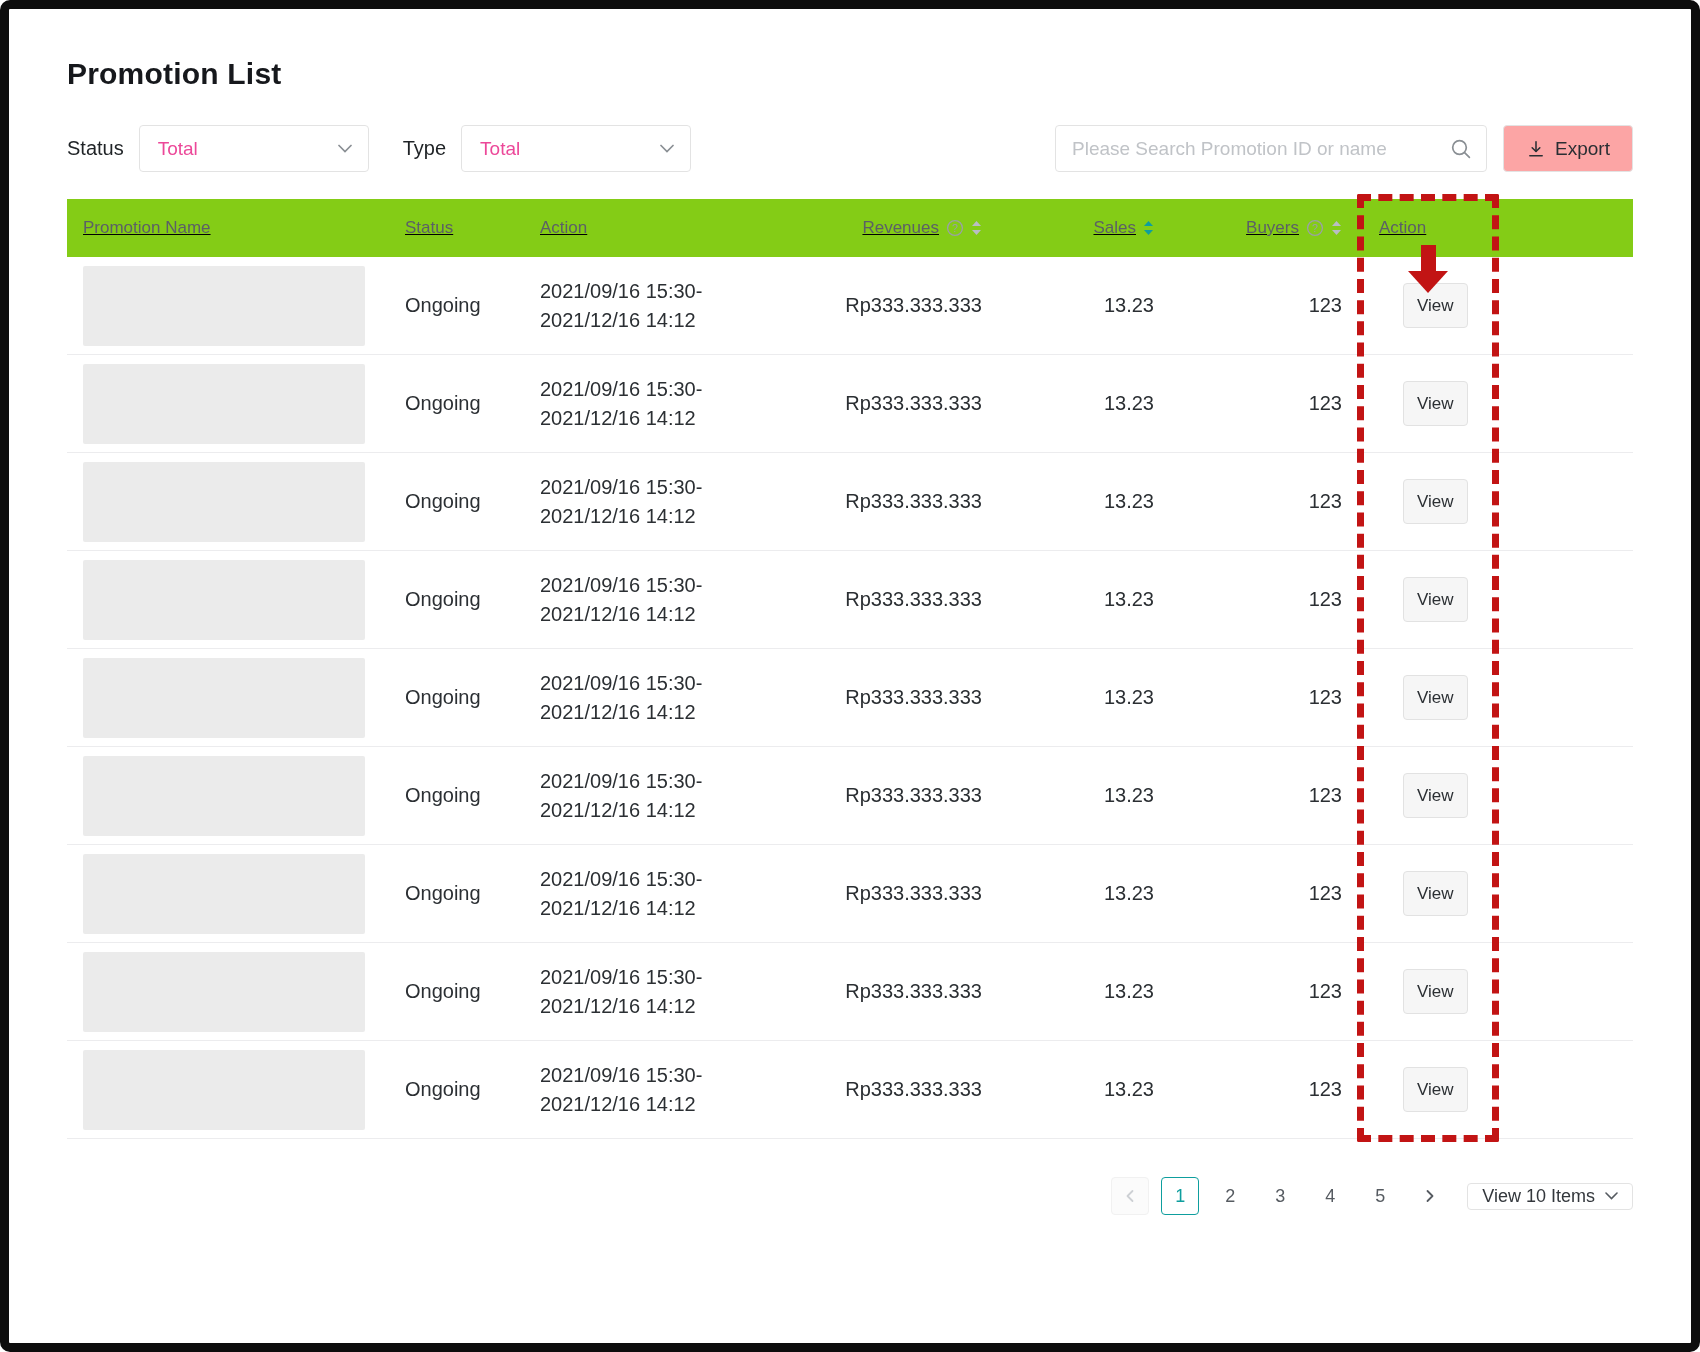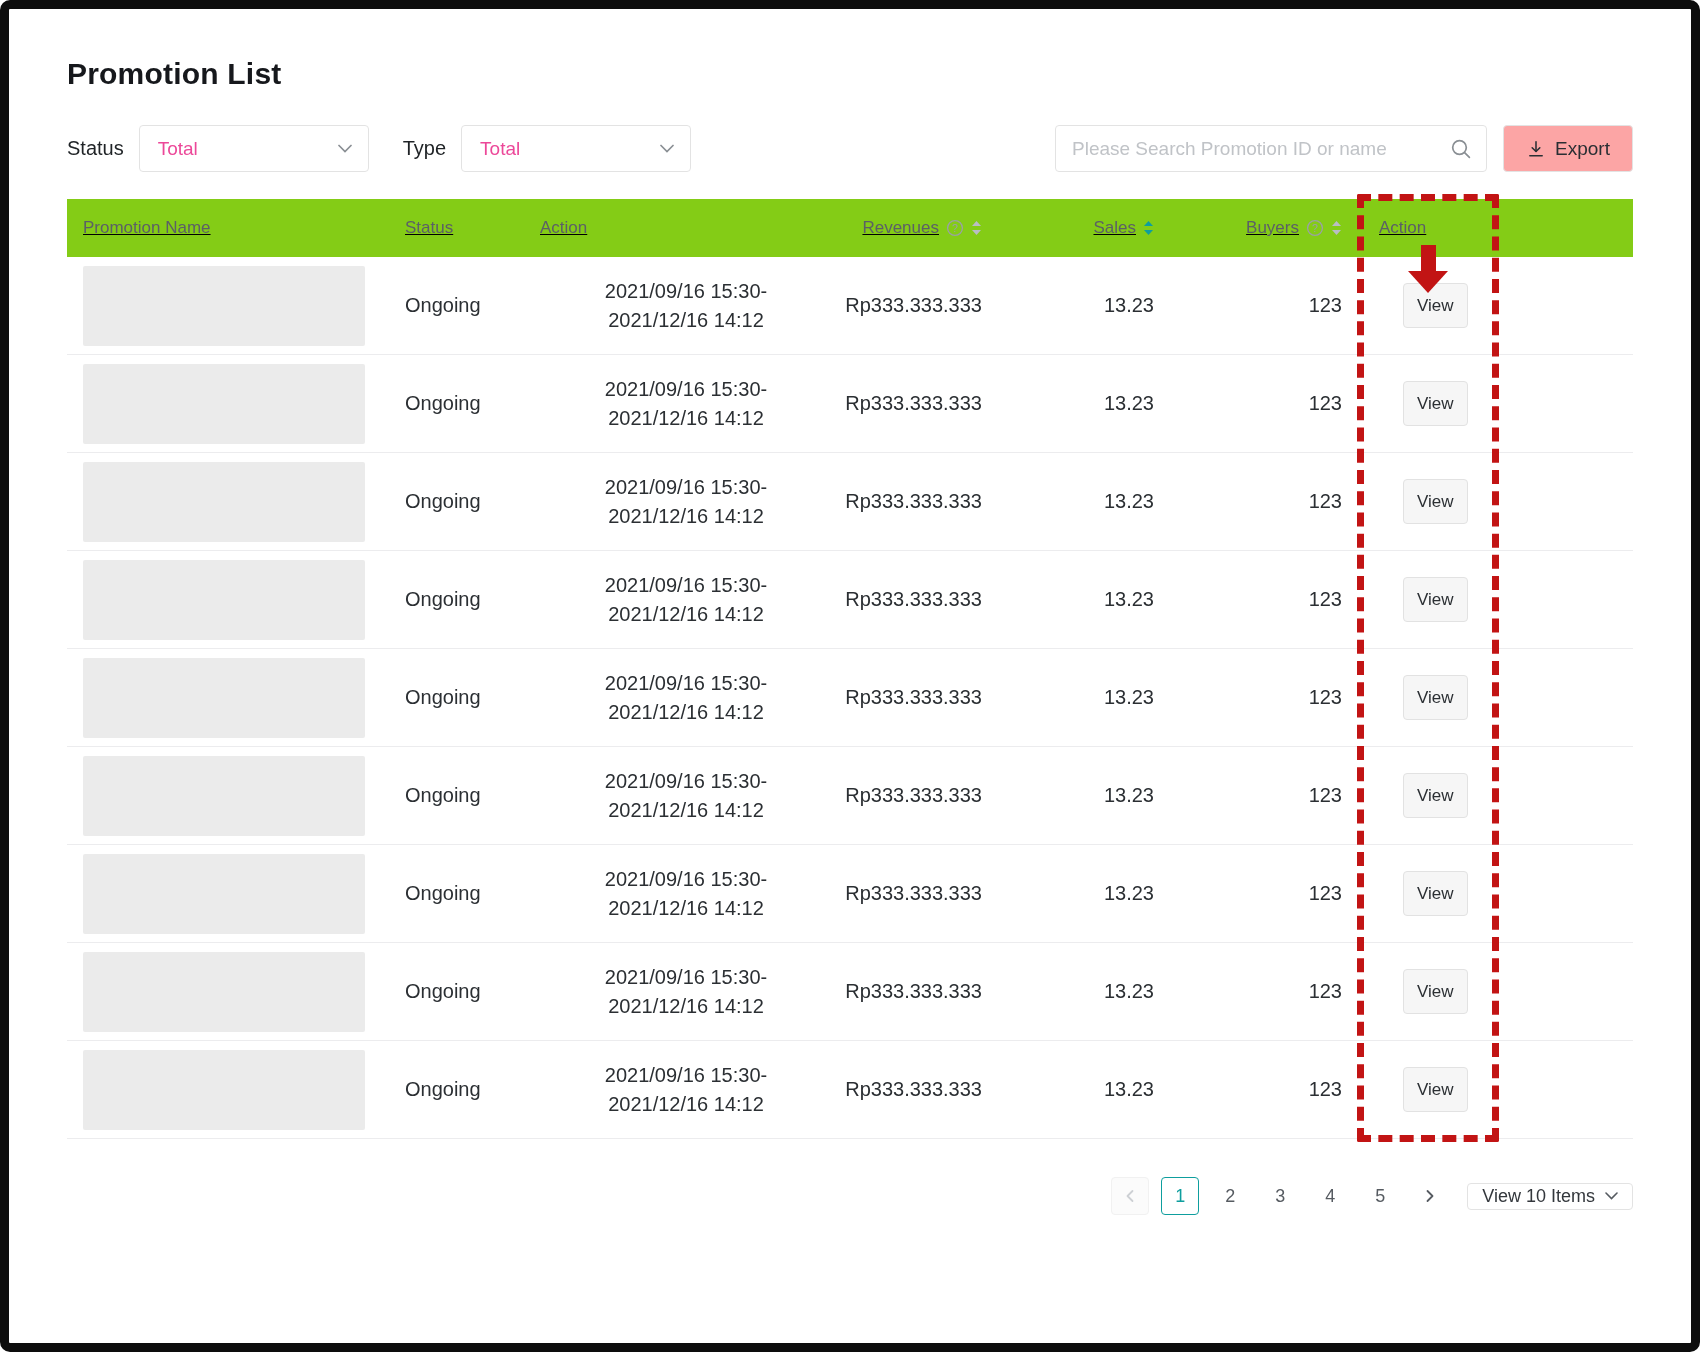--- a/index.html
+++ b/index.html
@@ -49,21 +49,21 @@
   .thead { background: #84cc16; height: 58px; text-decoration: underline; }
   .th { font-size: 17px; color: #5b6066; display: flex; align-items: center; gap: 7px; }
   .c-name { padding-left: 16px; }
   .c-status, .c-period { padding-left: 28px; }
   .c-rev { justify-content: flex-end; text-align: right; padding-right: 35px; }
   .c-sales { justify-content: flex-end; text-align: right; padding-right: 23px; }
   .c-buyers { justify-content: flex-end; text-align: right; padding-right: 22px; }
   .c-action { padding-left: 15px; }
   .trow { height: 98px; border-bottom: 1px solid #ececee; font-size: 20px; color: #2b2f33; }
   .name-placeholder { width: 282px; height: 80px; background: #ebebeb; border-radius: 2px; }
-  .period-line { display: block; line-height: 29px; text-align: center; }
+  .period-line { display: block; line-height: 29px; }
   .sort-gray { color: #b9bdc2; }
   .sort-teal { color: var(--teal, #0e9e9e); }
   .view-btn {
     min-width: 62px; height: 45px; padding: 0 13px;
     background: #f6f6f6; border: 1px solid #e2e2e2; border-radius: 4px;
     font-size: 17px; color: #2b2f33; cursor: pointer; font-family: inherit;
     margin-left: 24px;
   }
 
   

